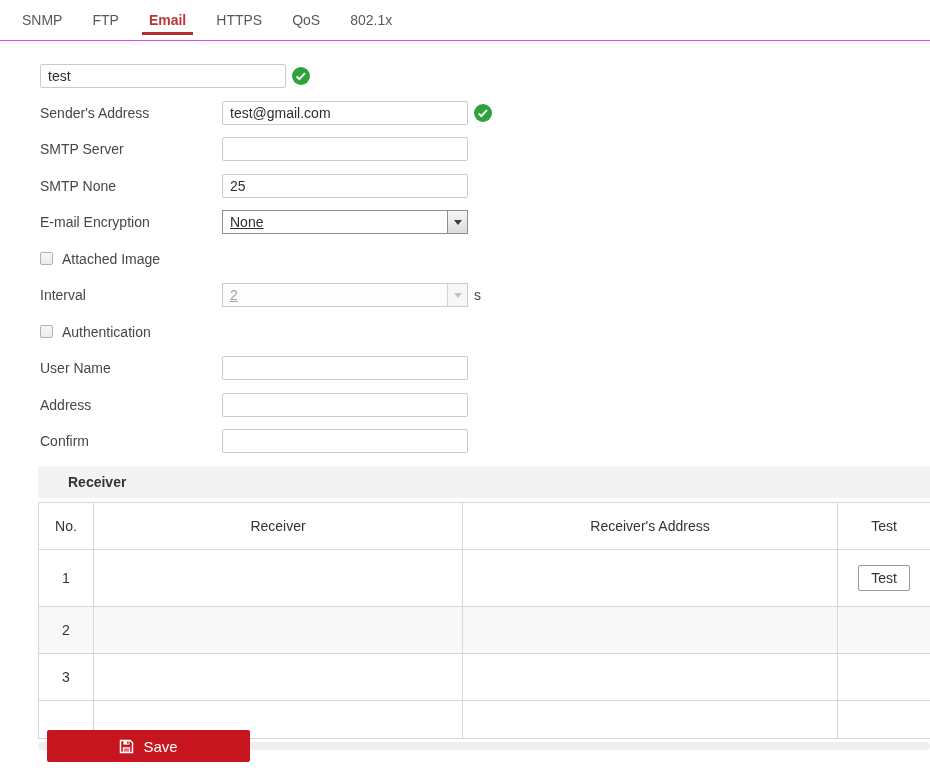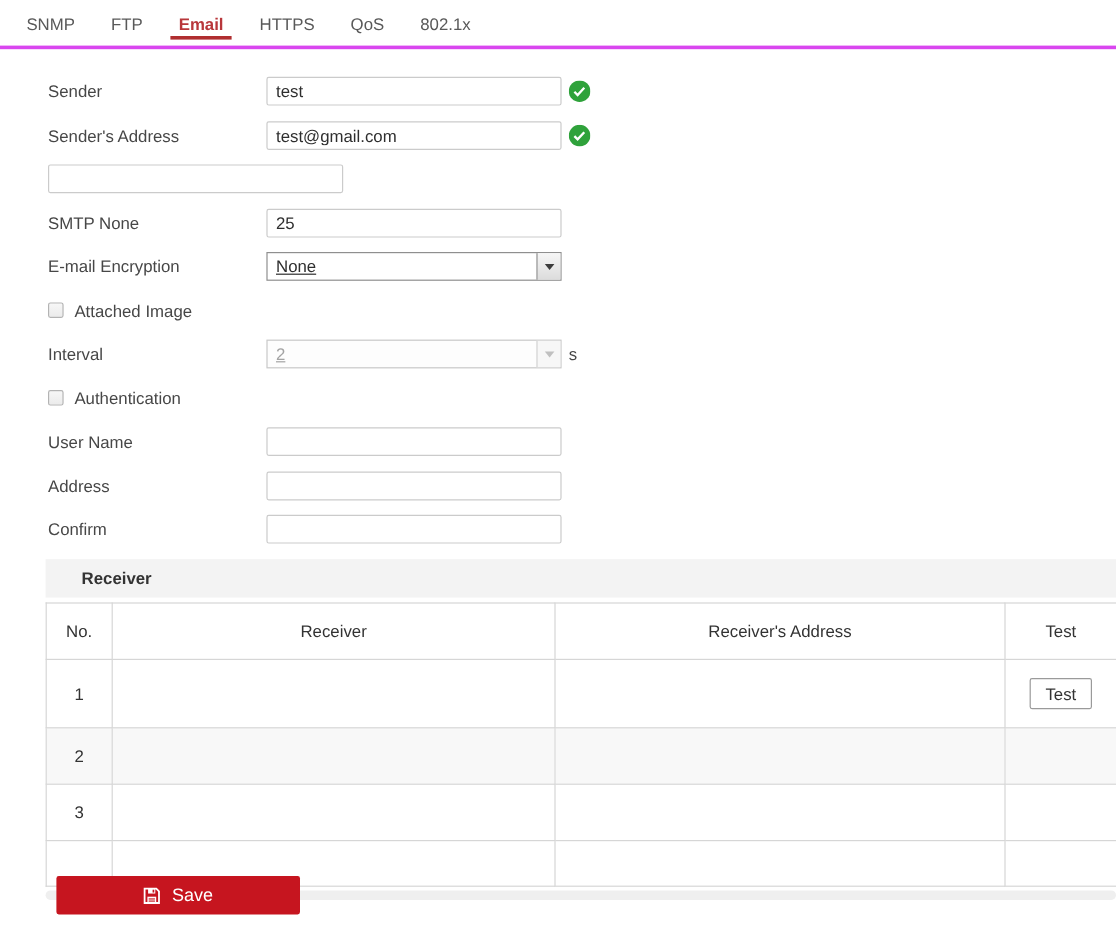--- a/index.html
+++ b/index.html
@@ -9,21 +9,21 @@
     background: #ffffff;
     font-family: "Liberation Sans", sans-serif;
     color: #474747;
     overflow: hidden;
     position: relative;
   }
 
   
   .tabbar {
     height: 41px;
-    border-bottom: 3px solid #d946ef;
+    border-bottom: 1px solid #d946ef;
     display: flex;
     align-items: stretch;
     padding-left: 22px;
   }
   .tab {
     margin-right: 30px;
     font-size: 14px;
     color: #595959;
     line-height: 41px;
     position: relative;
@@ -197,21 +197,20 @@
   <div class="tab">FTP</div>
   <div class="tab active">Email</div>
   <div class="tab">HTTPS</div>
   <div class="tab">QoS</div>
   <div class="tab">802.1x</div>
 </div>
 
 <div class="form">
 
   <div class="form-row">
-    <div class="field-label">Sender</div>
     <input class="text-input" type="text" value="test" style="">
     <span class="valid-icon">
       <svg width="18" height="18" viewBox="0 0 24 24">
           <circle cx="12" cy="12" r="12" fill="#2fa23b"></circle>
           <path d="M6.2 12.6l3.6 3.6 7.4-8" stroke="#fff" stroke-width="2.6" fill="none"></path>
         </svg>
     </span>
   </div>
 
   <div class="form-row">
@@ -219,20 +218,21 @@
     <input class="text-input" type="text" value="test@gmail.com" style="">
     <span class="valid-icon">
       <svg width="18" height="18" viewBox="0 0 24 24">
           <circle cx="12" cy="12" r="12" fill="#2fa23b"></circle>
           <path d="M6.2 12.6l3.6 3.6 7.4-8" stroke="#fff" stroke-width="2.6" fill="none"></path>
         </svg>
     </span>
   </div>
 
   <div class="form-row">
+    <div class="field-label">SMTP Server</div>
     <input class="text-input" type="text" value="" style="">
   </div>
 
   <div class="form-row">
     <div class="field-label">SMTP None</div>
     <input class="text-input" type="text" value="25" style="">
   </div>
 
   <div class="form-row">
     <div class="field-label">E-mail Encryption</div>

